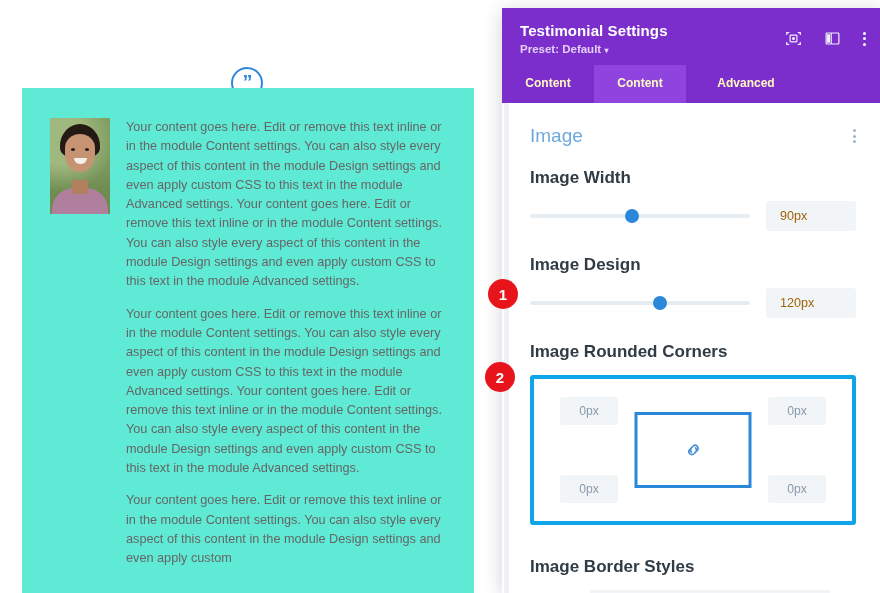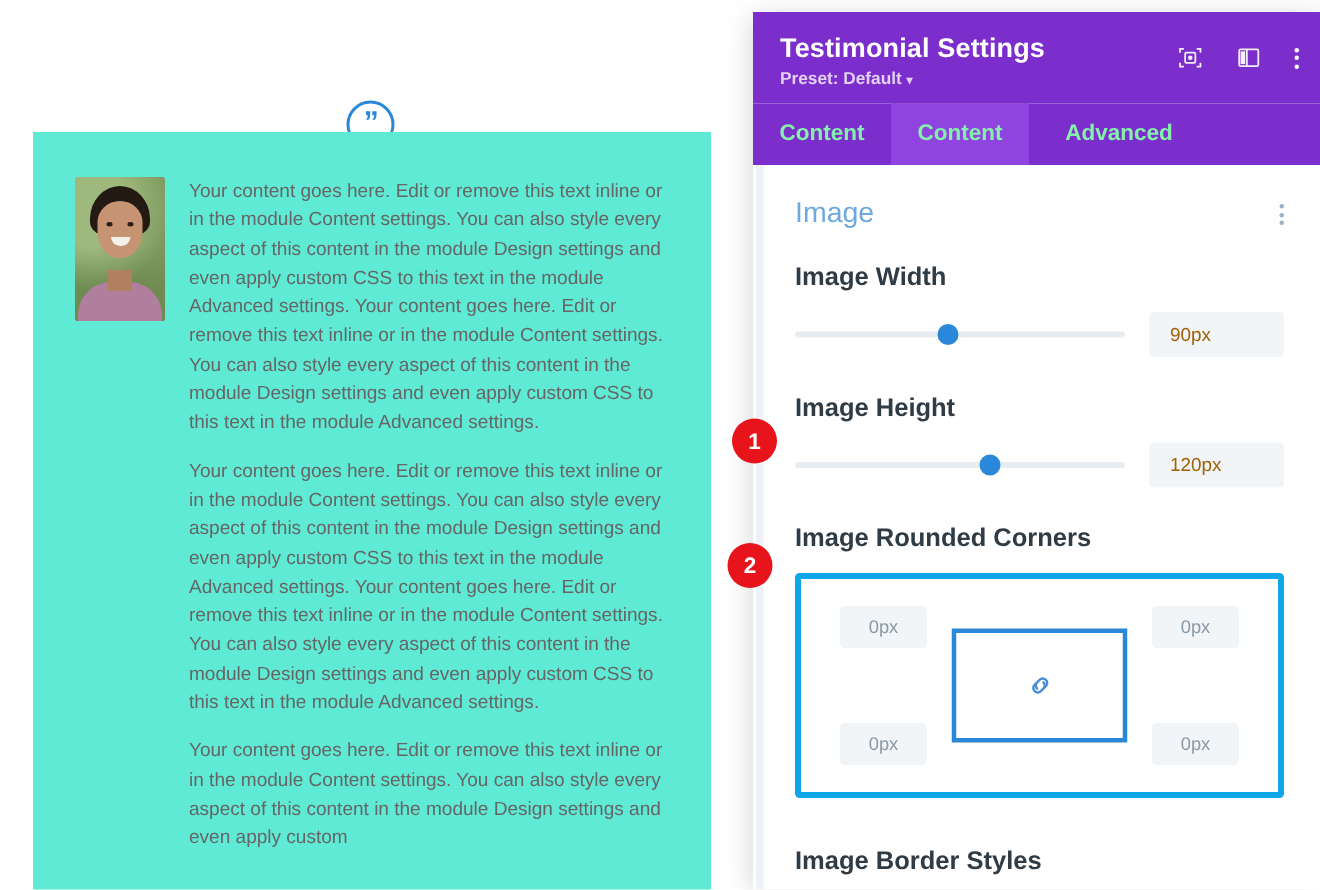--- a/index.html
+++ b/index.html
@@ -94,37 +94,37 @@
   .settings-panel {
     position: absolute; left: 502px; top: 8px;
     width: 378px; height: 585px;
     background: #ffffff;
     box-shadow: 0 3px 18px rgba(0,0,0,0.18);
     overflow: hidden;
   }
   .panel-header {
     background: #7b2ecb; padding: 14px 18px 10px 18px; position: relative;
   }
-  .panel-title { color: #ffffff; font-size: 18px; font-weight: 700; letter-spacing: 0.1px; }
+  .panel-title { color: #ffffff; font-size: 15px; font-weight: 700; letter-spacing: 0.1px; }
   .panel-preset {
     color: #e4cff6; font-size: 11.5px; font-weight: 700; margin-top: 4px;
   }
   .panel-preset .caret { font-size: 8px; }
   .header-icons {
     position: absolute; right: 14px; top: 22px;
     display: flex; align-items: center; gap: 22px;
   }
   .hicon { width: 17px; height: 17px; opacity: 0.92; display: block; }
   .dots-v { display: flex; flex-direction: column; gap: 2.5px; align-items: center; }
   .dots-v i { width: 3px; height: 3px; background: #ffffff; border-radius: 50%; display: block; }
 
   .tabbar { display: flex; background: #7b2ecb; }
   .tab {
-    padding: 11px 0 13px 0; color: #86efac;
-    font-size: 15px; font-weight: 700; text-align: center;
+    padding: 11px 0 13px 0; color: #fef9c3;
+    font-size: 12px; font-weight: 700; text-align: center;
     width: 92px;
   }
   .tab.active { background: #8f44e0; }
   .tab.t-adv { width: 120px; }
 
   .panel-body {
     position: relative; height: 507px; background: #ffffff;
     padding: 22px 24px 0 28px; overflow: hidden;
   }
   .panel-scroll-track {
@@ -296,21 +296,21 @@
 
       <div class="field-label">Image Width</div>
       <div class="slider-row">
         <div class="slider">
           <div class="track"></div>
           <div class="handle" style="left:43%"></div>
         </div>
         <div class="value-box">90px</div>
       </div>
 
-      <div class="field-label">Image Height</div>
+      <div class="field-label">Image Design</div>
       <div class="slider-row">
         <div class="slider">
           <div class="track"></div>
           <div class="handle" style="left:56%"></div>
         </div>
         <div class="value-box">120px</div>
       </div>
 
       <div class="field-label">Image Rounded Corners</div>
       <div class="corners-box">

